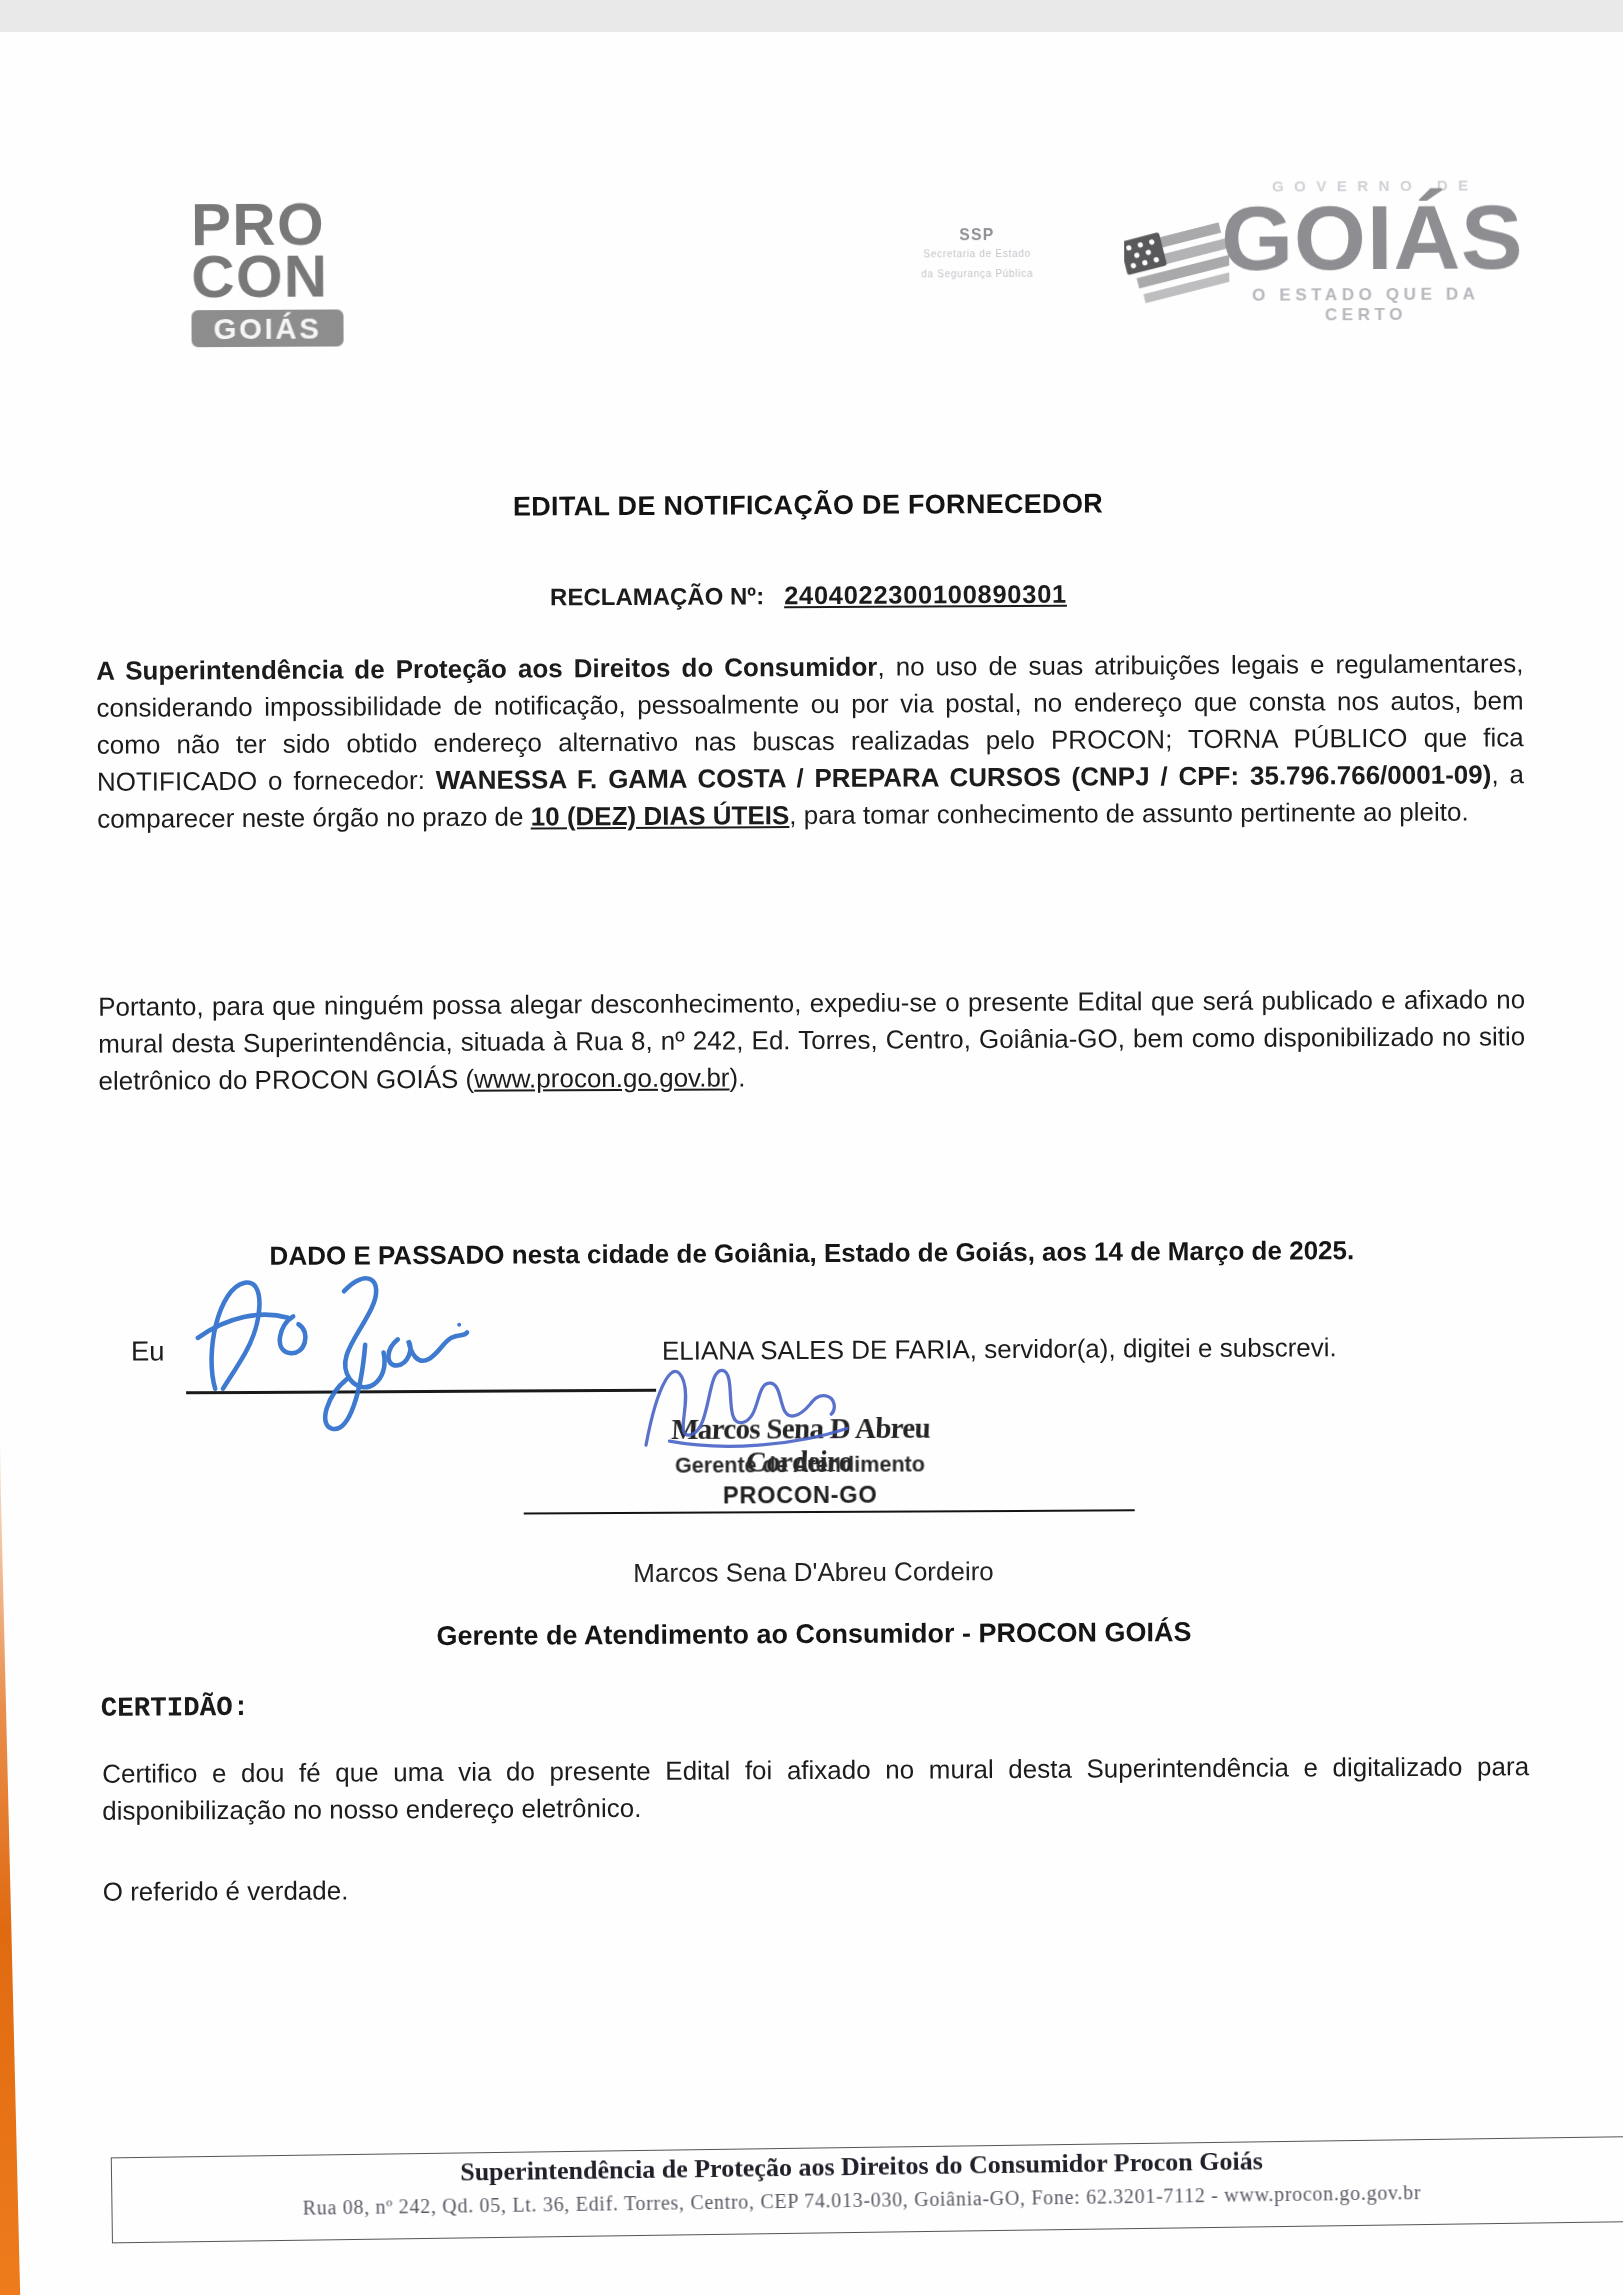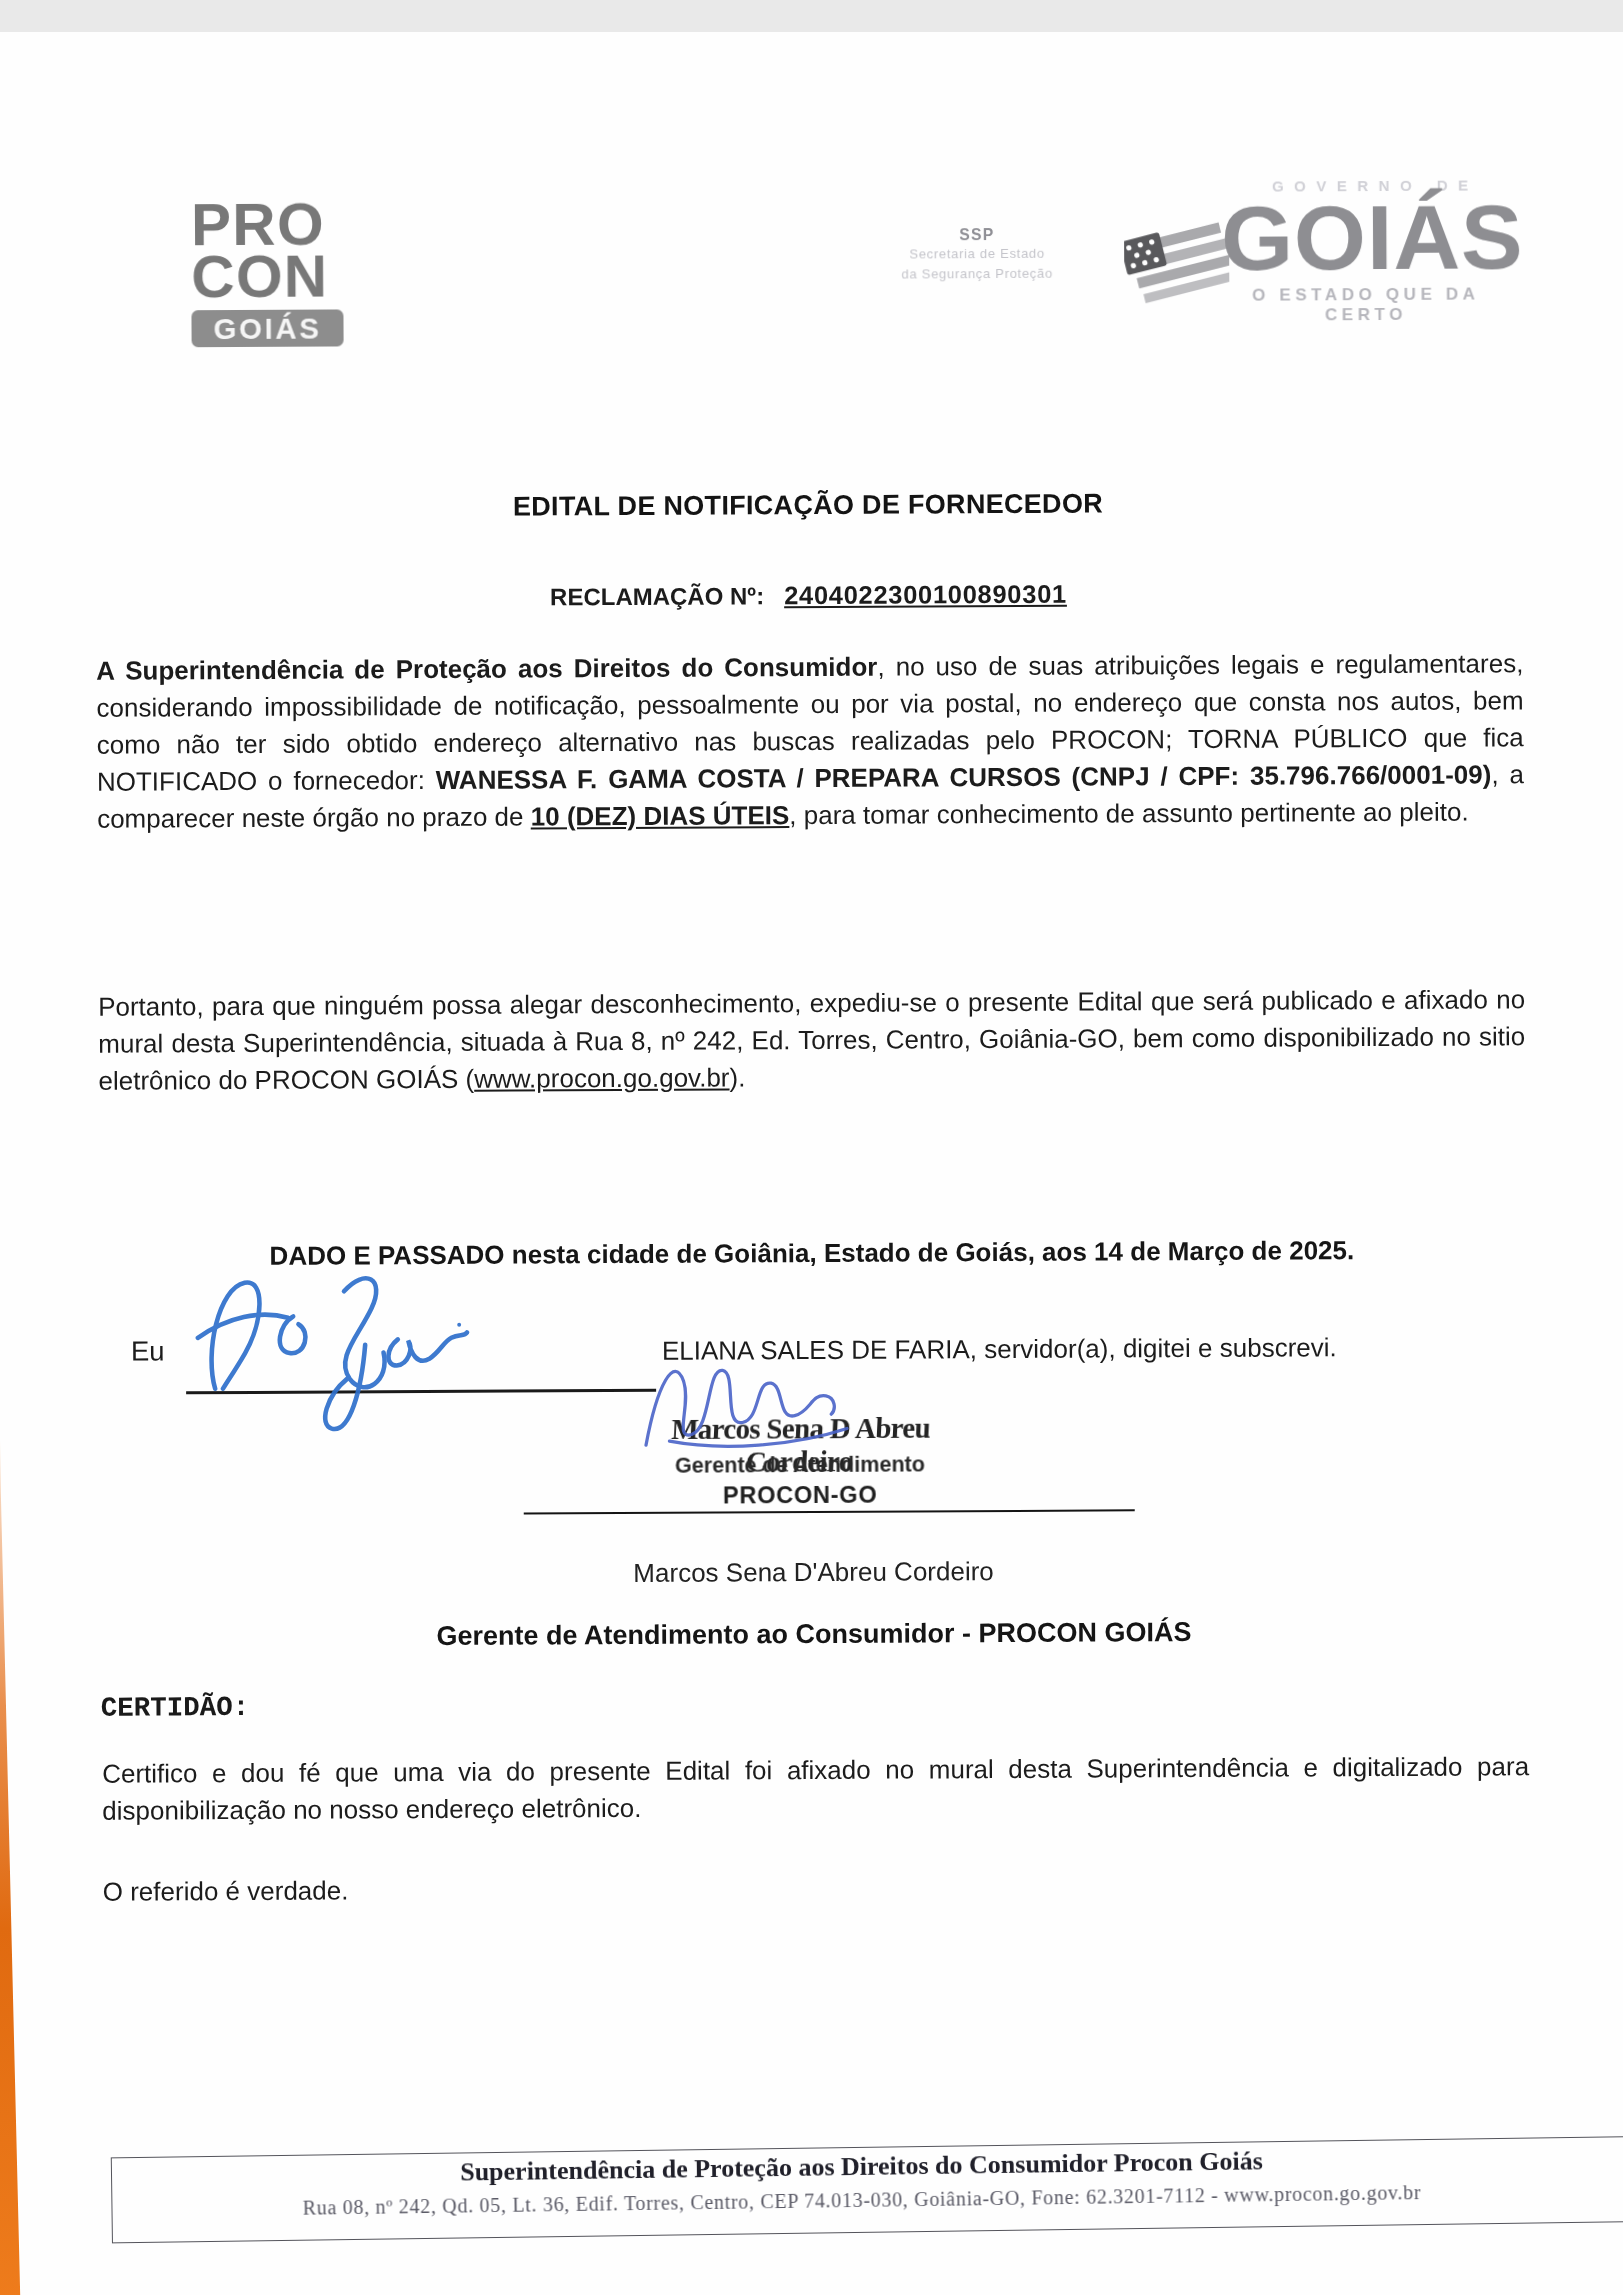--- a/index.html
+++ b/index.html
@@ -21,21 +21,21 @@
     z-index:5;
   }
   
   .procon-logo{position:absolute;left:196px;top:164px;width:157px;text-align:left;
     color:#787878;filter:blur(0.3px);}
   .procon-logo .word{font-size:60px;font-weight:800;line-height:52px;letter-spacing:1.3px;}
   .procon-badge{margin-top:6.5px;width:152px;height:37px;background:#8d8d8d;border-radius:6.5px;
     color:#f5f5f5;font-size:29.5px;font-weight:700;letter-spacing:2.6px;text-align:center;line-height:37px;}
   .ssp-block{position:absolute;left:887px;top:195px;width:190px;text-align:center;filter:blur(0.4px);}
   .ssp-sigla{font-size:15.7px;font-weight:700;color:#8f8f95;letter-spacing:1.3px;text-align:center;}
-  .ssp-line{font-size:13px;color:#c4c4ca;line-height:19.6px;letter-spacing:0.7px;}
+  .ssp-line{font-size:10px;color:#c4c4ca;line-height:19.6px;letter-spacing:0.7px;}
   .goias-logo{position:absolute;left:1129px;top:153px;width:393px;height:151px;filter:blur(0.3px);}
   .governo-de{position:absolute;left:111px;top:-5.2px;width:281px;text-align:center;
     font-size:15px;font-weight:700;letter-spacing:10.5px;color:#d0d0d6;}
   .goias-flag{position:absolute;left:0;top:31px;}
   .goias-name{position:absolute;left:97px;top:5.2px;font-size:90px;font-weight:800;
     color:#8e8e92;letter-spacing:0.7px;transform:scaleX(1.03);transform-origin:left;}
   .goias-slogan{position:absolute;left:99px;top:103px;width:285px;text-align:center;
     font-size:17px;font-weight:600;letter-spacing:4.6px;color:#b6b6bc;}
   
   .doc-title{position:absolute;left:0;top:458px;width:100%;text-align:center;
@@ -91,21 +91,21 @@
 
     <div class="procon-logo">
       <div class="word">PRO</div>
       <div class="word">CON</div>
       <div class="procon-badge">GOIÁS</div>
     </div>
 
     <div class="ssp-block">
       <div class="ssp-sigla">SSP</div>
       <div class="ssp-line">Secretaria de Estado</div>
-      <div class="ssp-line">da Segurança Proteção</div>
+      <div class="ssp-line">da Segurança Pública</div>
     </div>
 
     <div class="goias-logo">
       <div class="governo-de">GOVERNO DE</div>
       <svg class="goias-flag" width="105" height="92" viewBox="0 0 160 140">
         <g transform="rotate(-14 80 70)" opacity="0.85">
           <rect x="6" y="30" width="150" height="16" fill="#9a9a9e"></rect>
           <rect x="10" y="56" width="150" height="16" fill="#a6a6aa"></rect>
           <rect x="14" y="82" width="150" height="16" fill="#9a9a9e"></rect>
           <rect x="18" y="108" width="150" height="14" fill="#b3b3b7"></rect>

